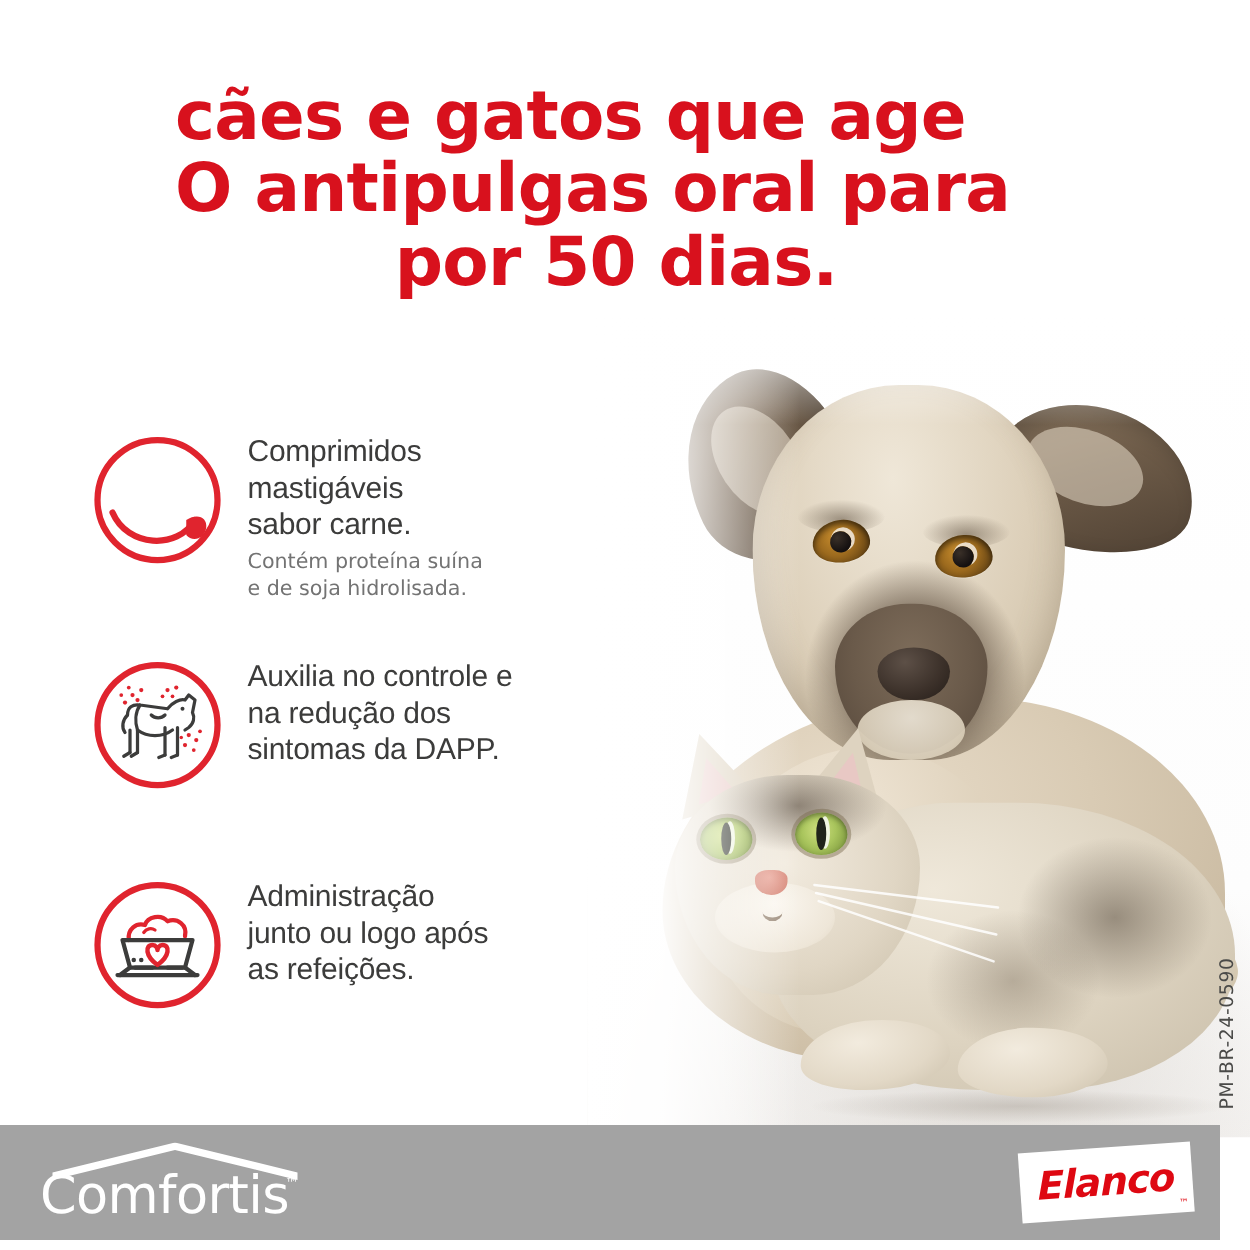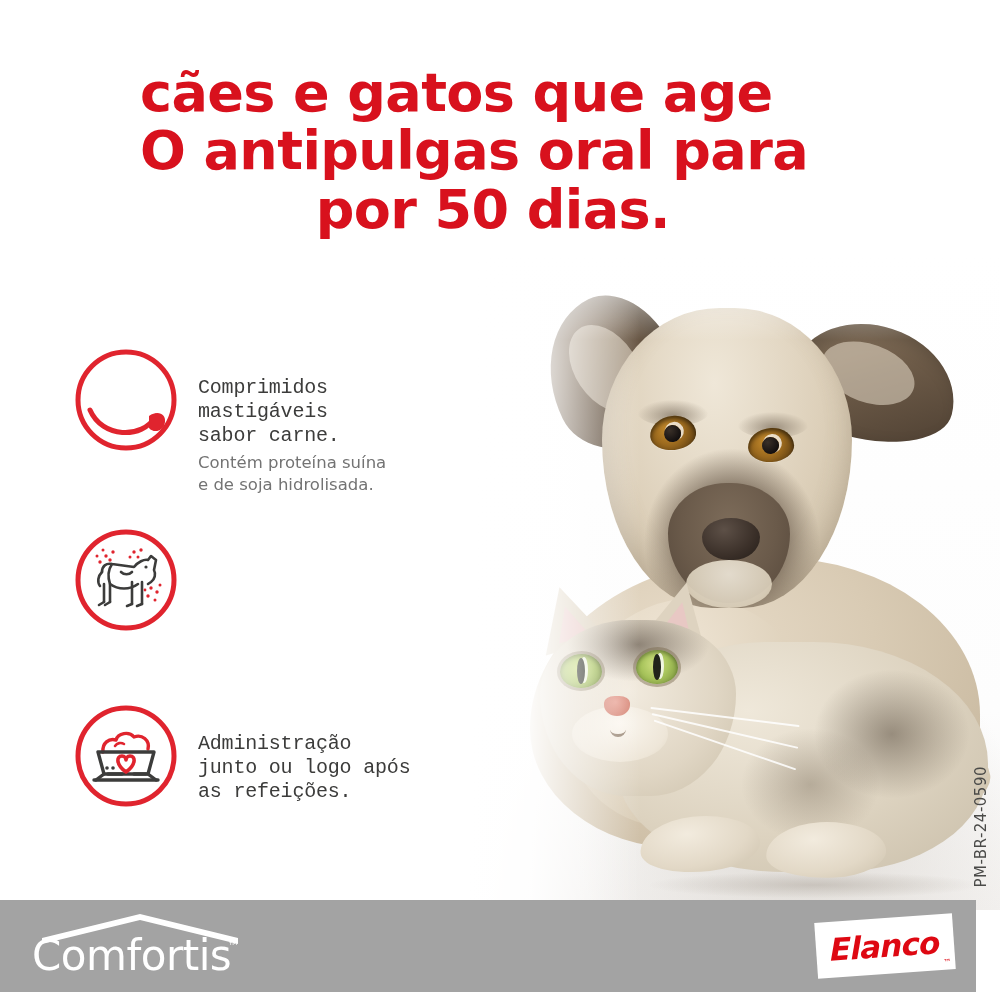--- a/index.html
+++ b/index.html
@@ -334,27 +334,26 @@
   .feature-icon {
     flex: 0 0 auto;
     width: 108px;
     height: 108px;
     position: relative;
   }
   .feature-icon svg { display: block; width: 108px; height: 108px; }
   .feature-text { padding-top: 2px; }
   .feature-title {
     color: #3c3c3b;
-    font-family: Liberation Mono, monospace;
-    font-size: 20px;
+    font-family: Liberation Sans, sans-serif;
+    font-size: 24px;
     line-height: 1.2;
     font-weight: normal;
     letter-spacing: -0.2px;
     white-space: pre-line;
-    margin-top: 28px;
   }
   .feature-sub {
     margin-top: 4px;
     color: #737373;
     font-family: "DejaVu Sans", sans-serif;
     font-size: 16.5px;
     line-height: 1.32;
     white-space: pre-line;
   }
 
@@ -528,20 +527,23 @@
             <circle cx="79" cy="62" r="1.7"></circle>
               <circle cx="85" cy="66" r="1.7"></circle>
             <circle cx="76" cy="70" r="1.7"></circle>
               <circle cx="83" cy="74" r="1.5"></circle>
             <circle cx="88" cy="59" r="1.5"></circle>
               <circle cx="73" cy="64" r="1.4"></circle>
           </g>
         </svg>
       </div>
       <div class="feature-text">
+        <div class="feature-title">Auxilia no controle e
+na redução dos
+sintomas da DAPP.</div>
       </div>
     </div>
 
     <div class="feature">
       <div class="feature-icon">
         <svg viewBox="0 0 108 108" xmlns="http://www.w3.org/2000/svg">
           <circle cx="54" cy="54" r="48" fill="none" stroke="#e0242e" stroke-width="5"></circle>
           <path d="M31 50 C 30 41, 37 36, 44 38 C 46 31, 57 29, 62 35 C 70 32, 78 38, 76 47" fill="none" stroke="#e0242e" stroke-width="3.4" stroke-linecap="round" stroke-linejoin="round"></path>
           <path d="M43 44 C 45 41, 49 40, 52 42" fill="none" stroke="#e0242e" stroke-width="2.6" stroke-linecap="round"></path>
           <path d="M26 50 L 82 50 L 76 72 L 32 72 Z" fill="none" stroke="#3c3c3b" stroke-width="3.4" stroke-linejoin="round"></path>

